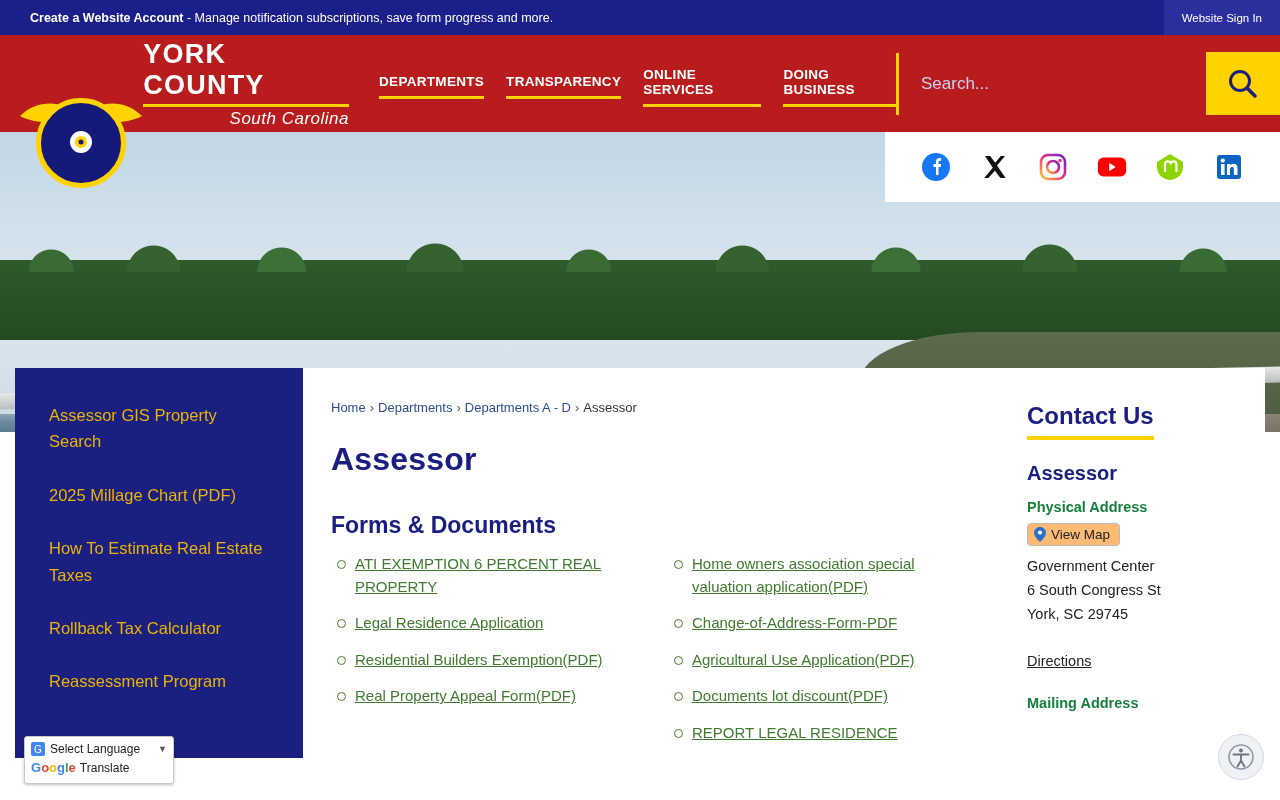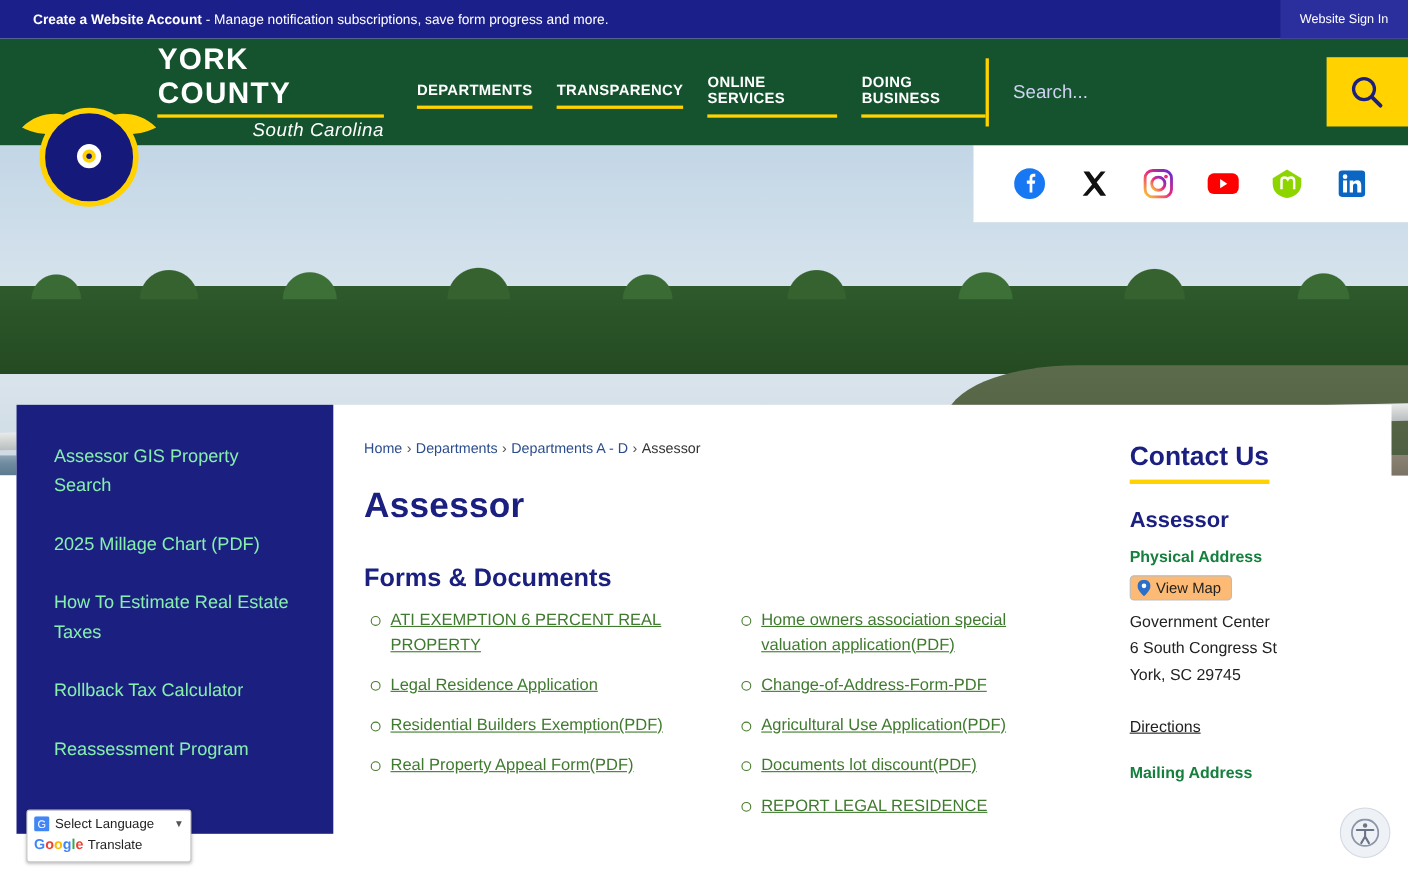--- a/index.html
+++ b/index.html
@@ -28,21 +28,21 @@
     color: #fff;
     font-size: 11.5px;
     padding: 9px 18px;
     border: none;
     height: 35px;
     cursor: pointer;
   }
   
   .header {
     height: 97px;
-    background: #14532d;
+    background: #b91c1c;
     display: flex;
     align-items: center;
     position: relative;
     z-index: 30;
   }
   .logo-wrap {
     width: 140px;
     display: flex; align-items: center; justify-content: center;
     position: relative;
   }
@@ -188,21 +188,21 @@
   }
   .sidebar {
     width: 288px;
     background: #1b2080;
     color: #ffffff;
     padding: 34px 34px 20px;
     flex: 0 0 288px;
   }
   .sidebar a {
     display: block;
-    color: #86efac;
+    color: #eab308;
     font-size: 16.5px;
     line-height: 1.6;
     text-decoration: none;
     margin-bottom: 27px;
     cursor: pointer;
   }
   .main {
     flex: 1;
     padding: 32px 30px 0 28px;
   }

